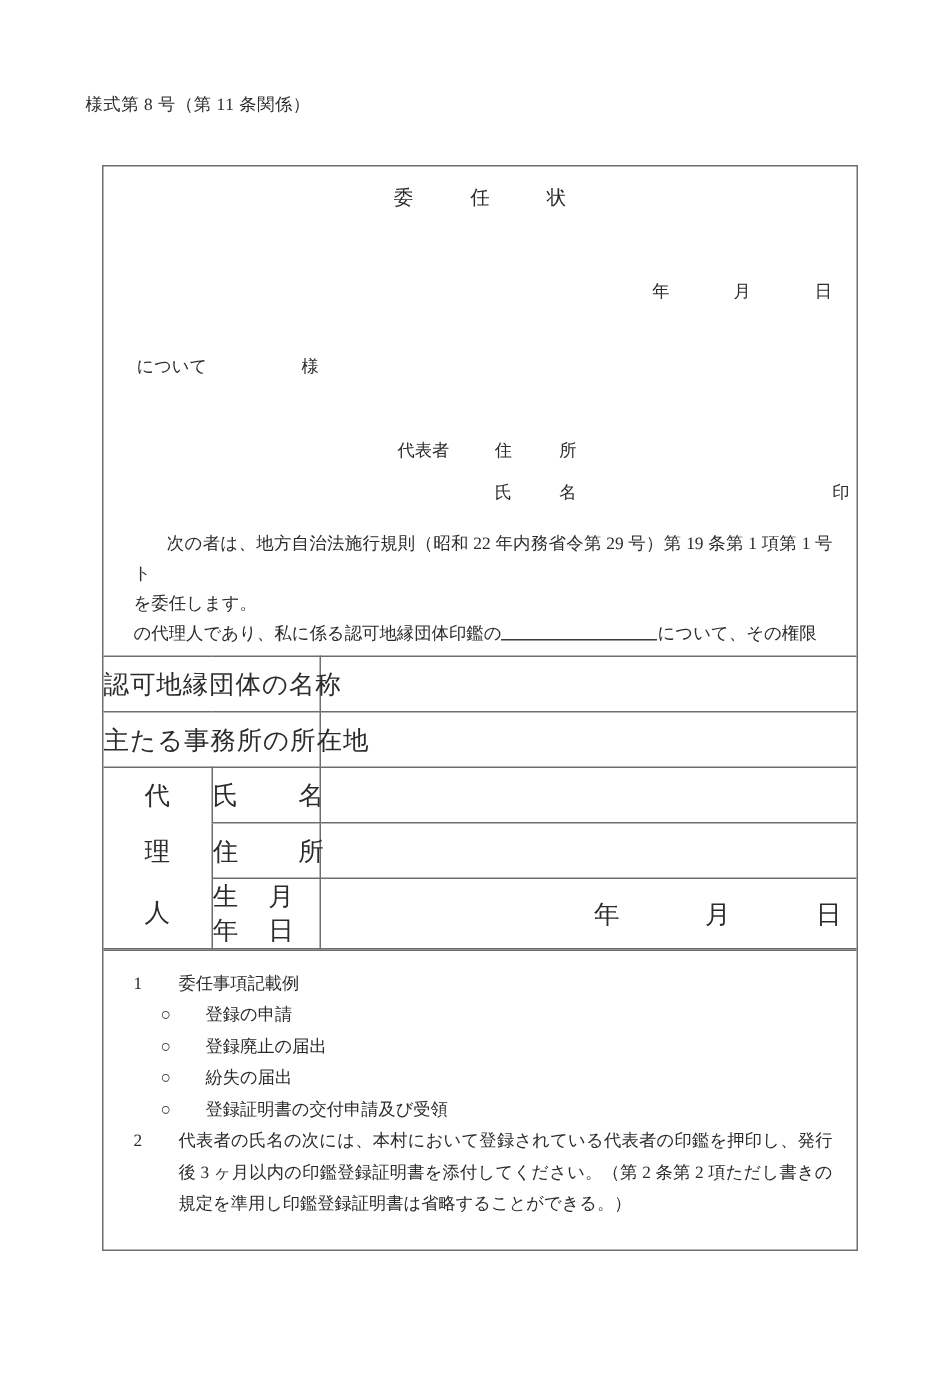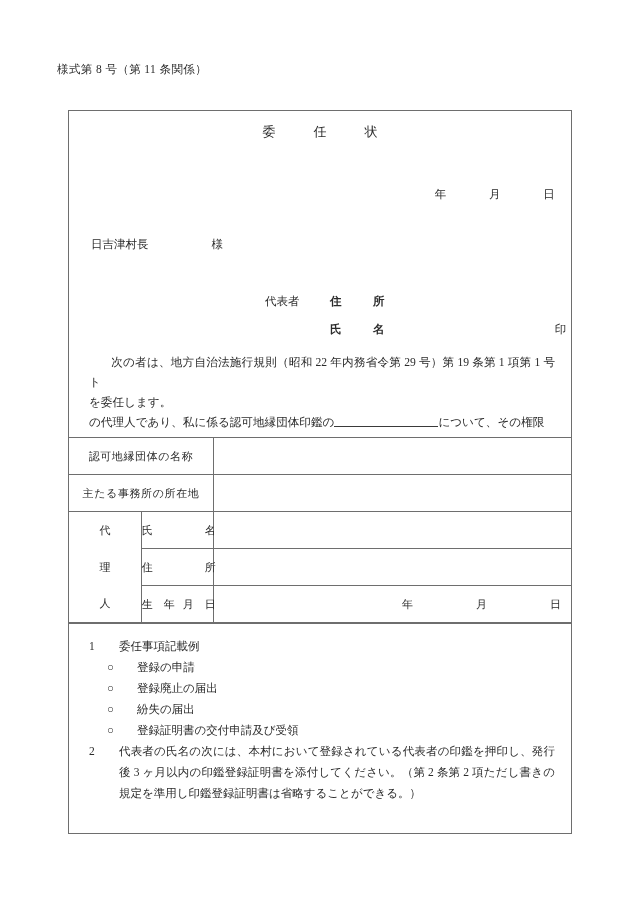--- a/index.html
+++ b/index.html
@@ -85,21 +85,20 @@
   }
   .rep-row { height: 28px; line-height: 28px; }
   .rep-label {
     display: inline-block;
     width: 62px;
   }
   .rep-field {
     display: inline-block;
     width: 58px;
     letter-spacing: 10px;
-    font-weight: bold;
   }
   .rep-seal {
     display: inline-block;
     margin-left: 164px;
   }
 
   .body-text {
     position: absolute;
     left: 20px;
     right: 16px;
@@ -115,21 +114,21 @@
     width: 104px;
     border-bottom: 1px solid #3a3a3a;
     vertical-align: -1px;
   }
 
   
   .data-table {
     width: 100%;
     border-collapse: collapse;
     table-layout: fixed;
-    font-size: 11px;
+    font-size: 17px;
   }
   .data-table td {
     border: 1px solid #6e6e6e;
     border-left: none;
     border-right: none;
     padding: 0;
     height: 36px;
     vertical-align: middle;
   }
   .data-table td.sep-right { border-right: 1px solid #6e6e6e; }
@@ -211,21 +210,21 @@
 
     <div class="date-line">
       <span>年</span>
       <span class="gap-a"></span>
       <span>月</span>
       <span class="gap-b"></span>
       <span>日</span>
     </div>
 
     <div class="addressee">
-      <span>日吉津村長</span>
+      <span>について</span>
       <span class="sama">様</span>
     </div>
 
     <div class="rep-block">
       <div class="rep-row">
         <span class="rep-label">代表者</span>
         <span class="rep-field">住　所</span>
       </div>
       <div class="rep-row">
         <span class="rep-label"></span>

